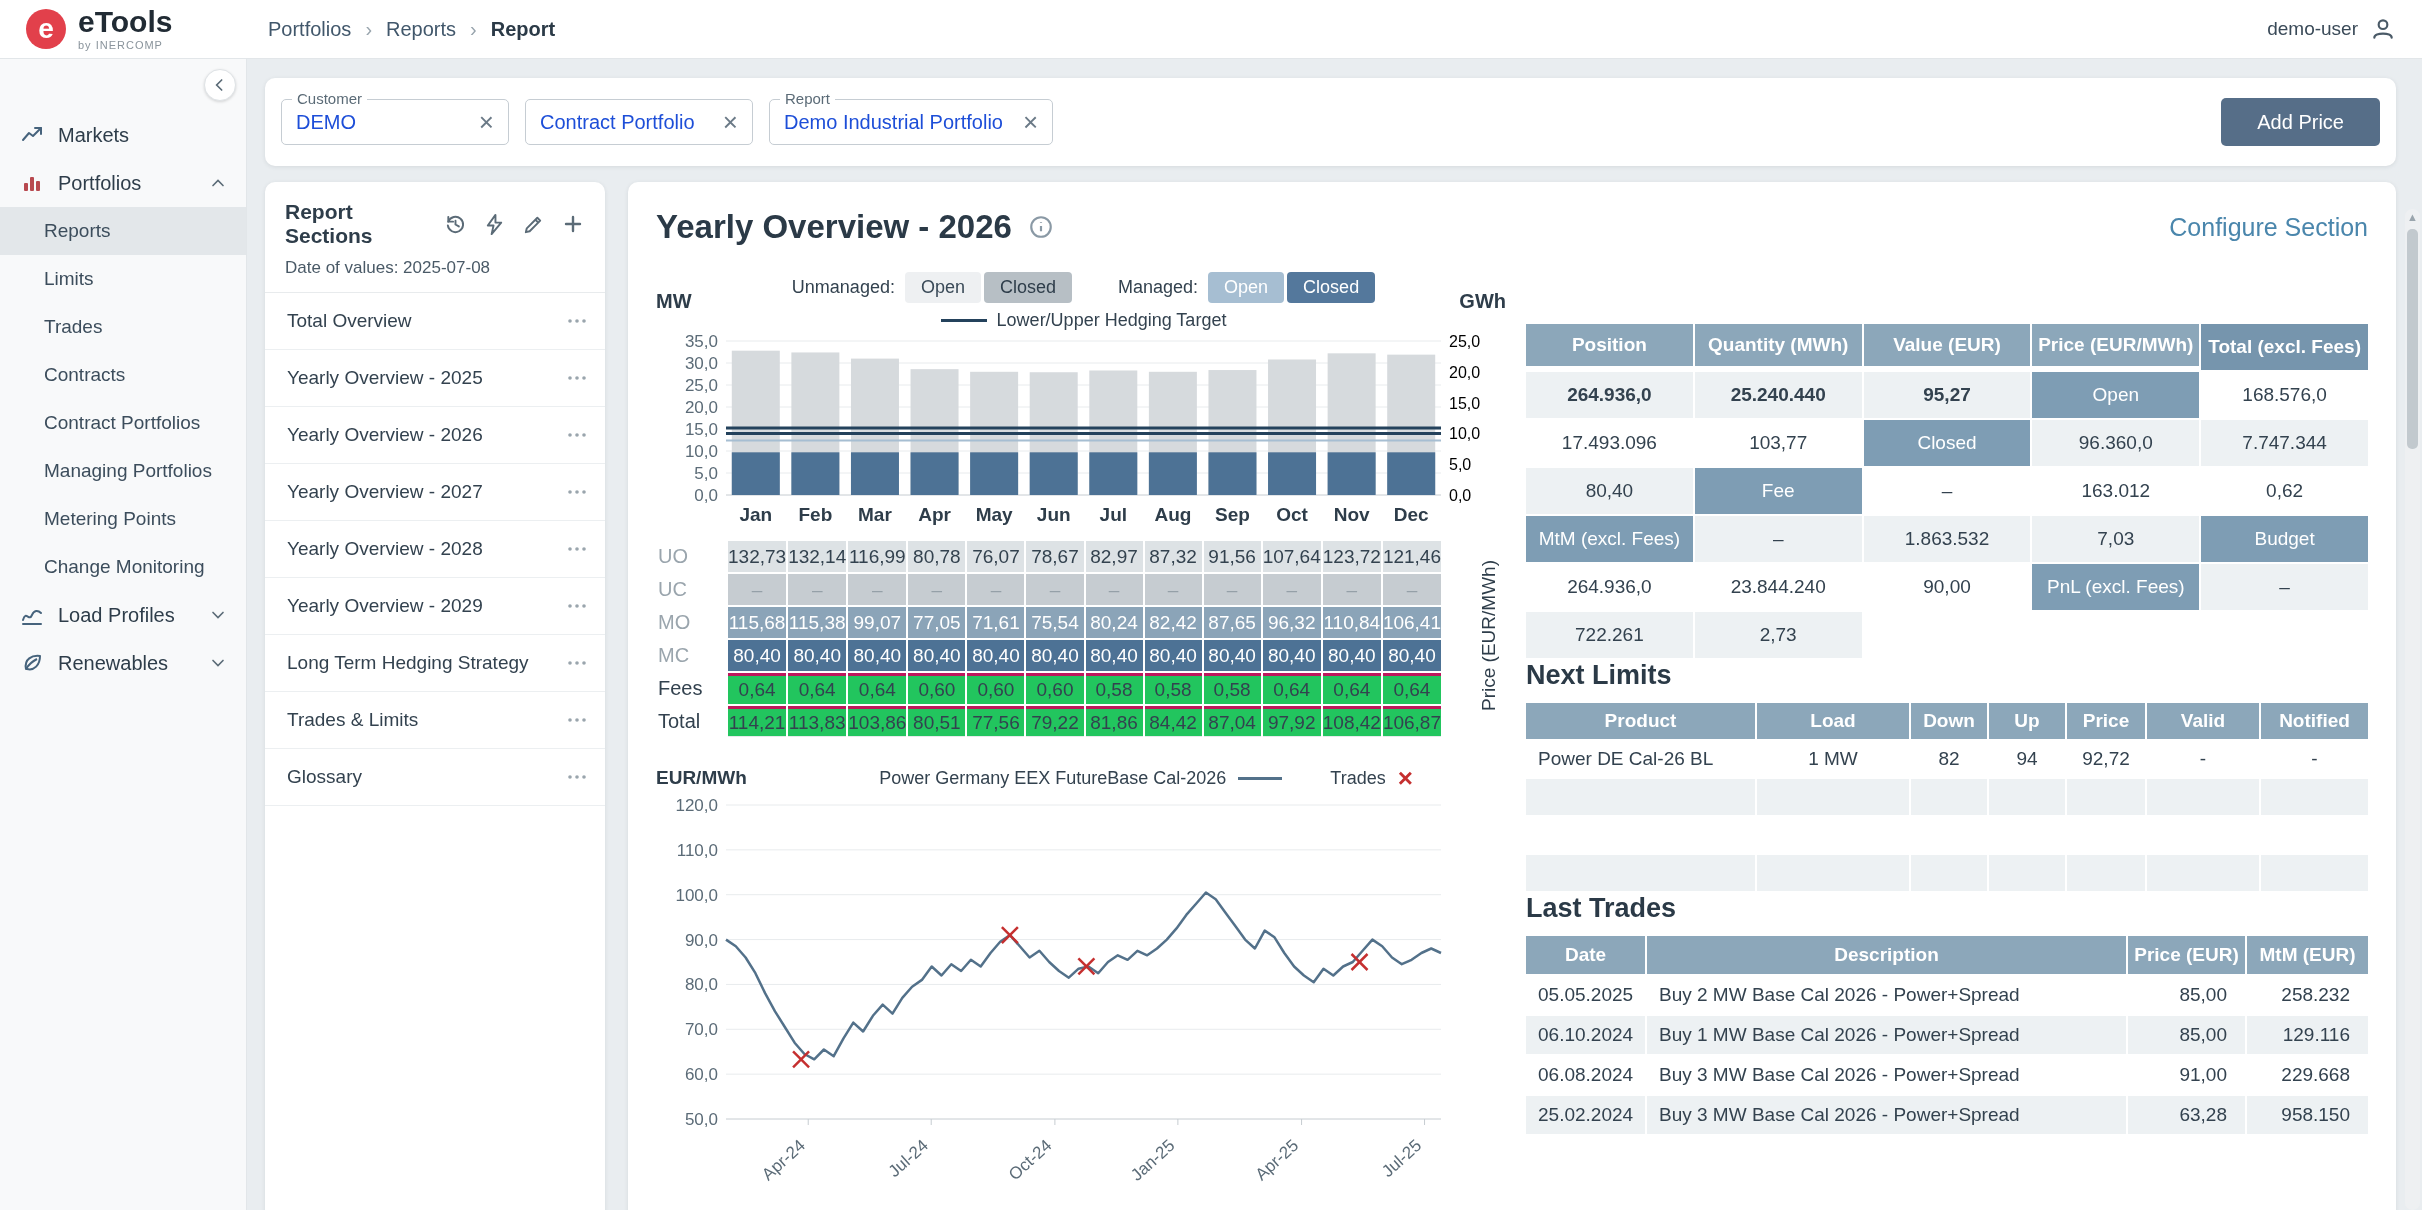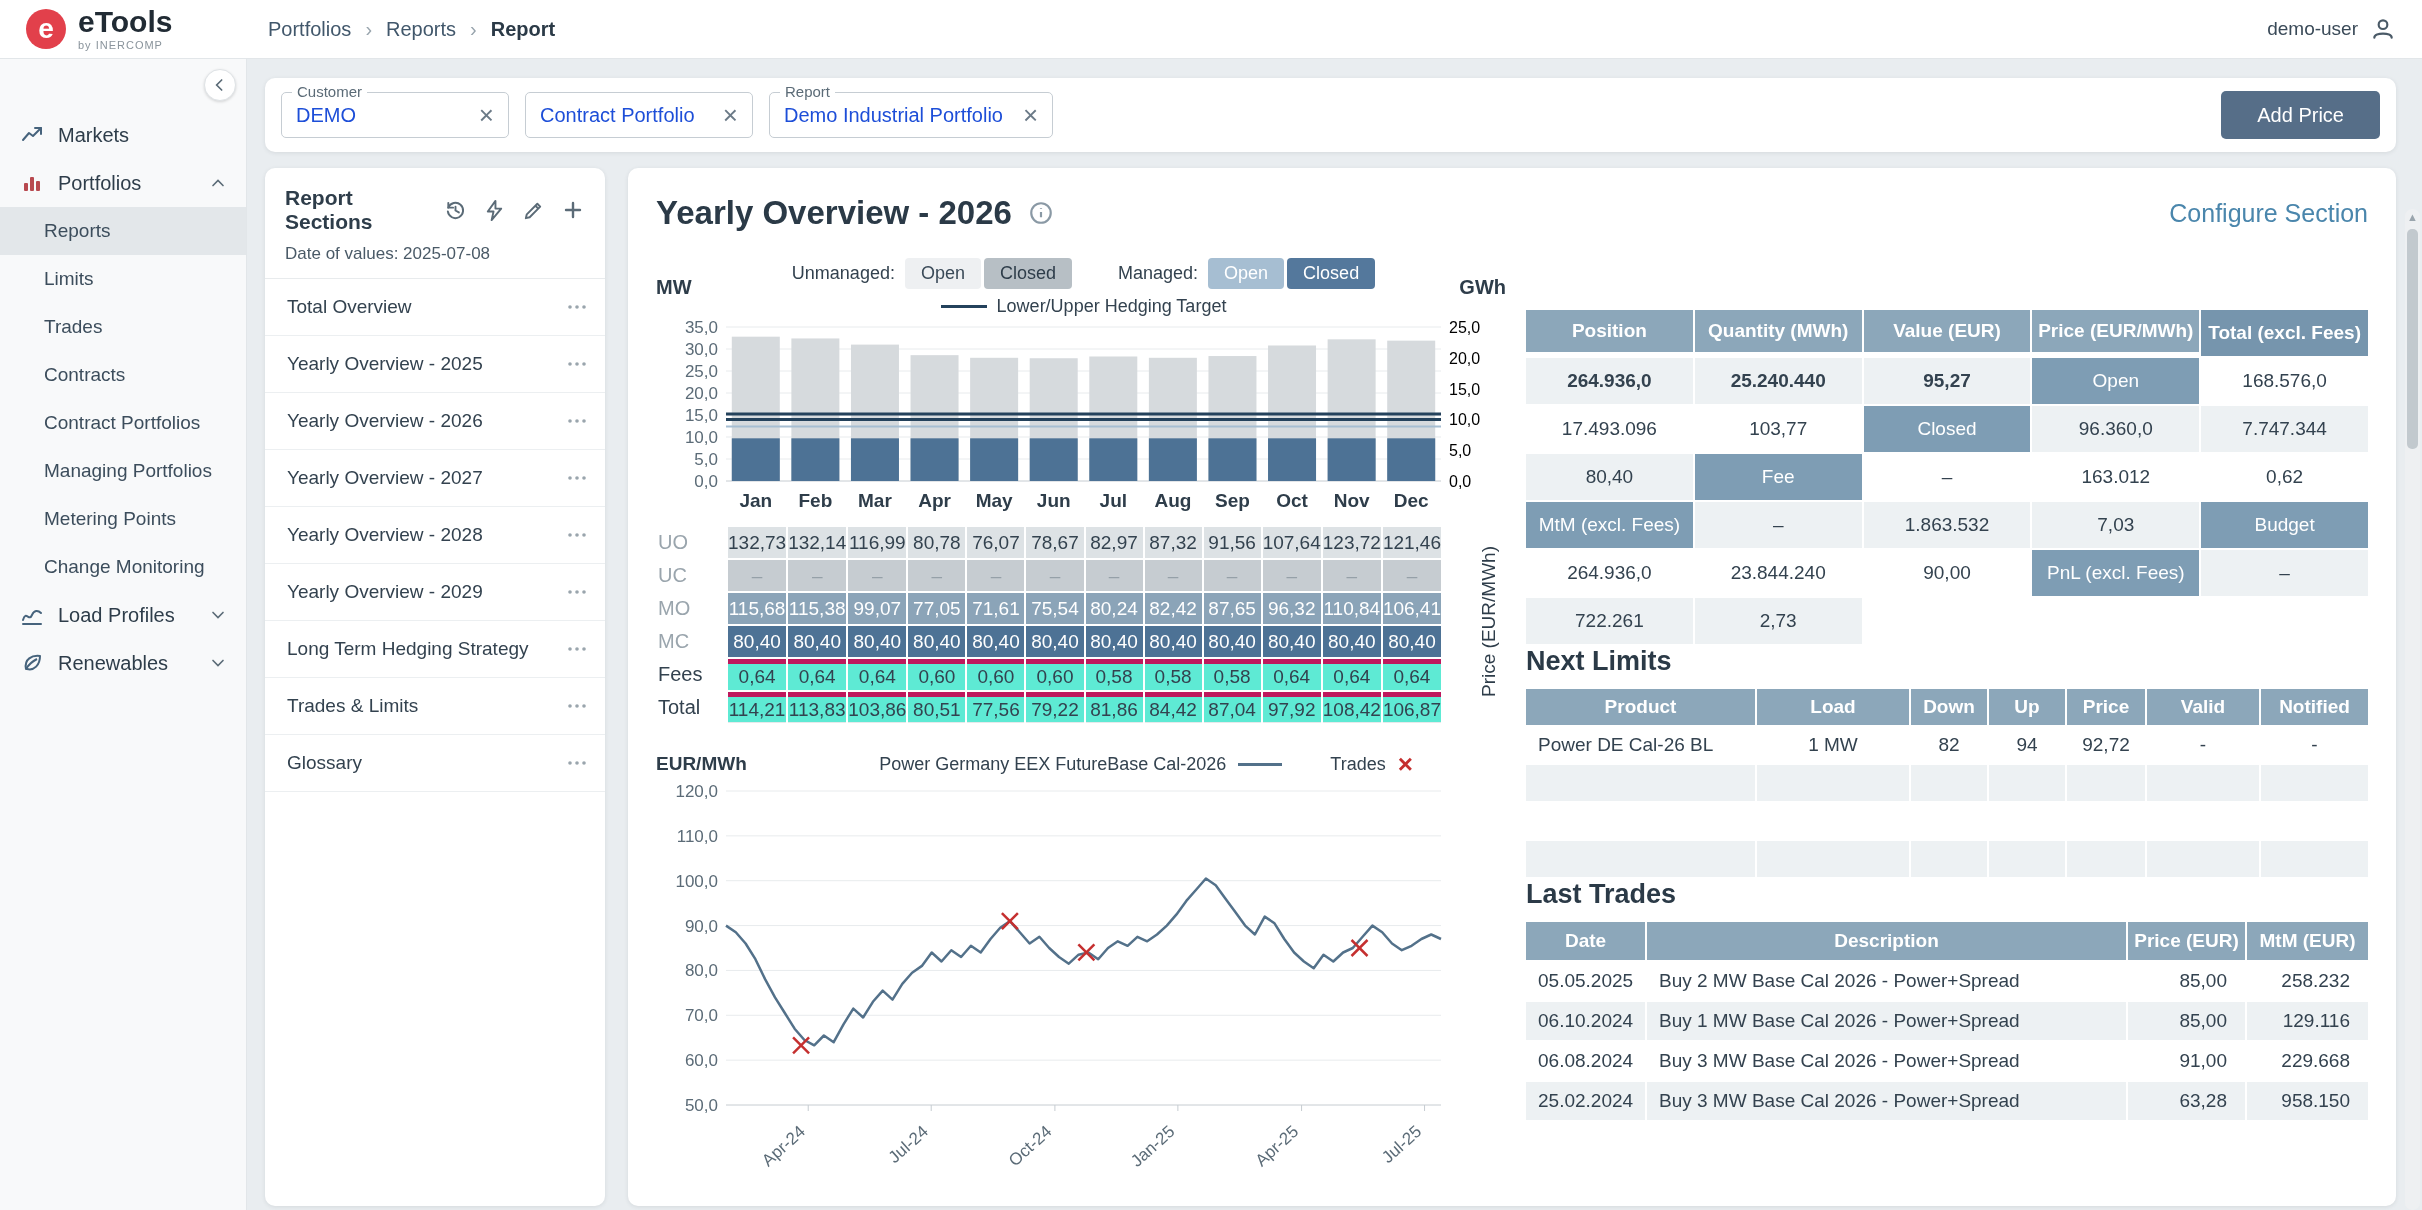--- a/index.html
+++ b/index.html
@@ -27,21 +27,21 @@
   .nav-sub{height:48px;display:flex;align-items:center;padding-left:44px;font-size:19px;color:#3c4d5c;cursor:pointer}
   .nav-sub.selected{background:#e3e7ea}
   .icn{display:inline-flex}
   .icn svg{display:block}
   .chev{margin-left:auto}
 
   
   .content{flex:1;position:relative;padding:19px 26px 0 18px}
   .card{background:#fff;border-radius:10px;box-shadow:0 1px 4px rgba(35,48,59,.10)}
 
-  .filter-card{height:74px;display:flex;align-items:center;padding:0 16px;gap:0}
+  .filter-card{height:88px;display:flex;align-items:center;padding:0 16px;gap:0}
   .chip{position:relative;height:46px;border:1px solid #c6cdd3;border-radius:5px;display:flex;align-items:center;padding:0 14px;gap:20px;min-width:228px}
   .chip-label{position:absolute;top:-10px;left:10px;background:#fff;font-size:15px;color:#5b6b77;padding:0 5px}
   .chip-value{font-size:20px;color:#1d4ed8}
   .chip-x{color:#6b7a87;font-size:26px;line-height:1;margin-left:auto;cursor:pointer}
   .add-btn{margin-left:auto;background:#566e88;color:#fff;font-size:20px;border:none;border-radius:5px;height:48px;padding:0 36px;cursor:pointer}
 
   .lower-row{display:flex;gap:23px;margin-top:16px;height:1038px}
 
   
   .sections-card{width:340px;overflow:hidden}
@@ -82,21 +82,21 @@
   
   #monthly-table{display:grid;grid-template-columns:70px repeat(12,1fr);width:785px;gap:2px;margin-top:6px}
   .mt-label{font-size:20px;display:flex;align-items:center;padding-left:2px}
   .mt-label.uo,.mt-label.uc,.mt-label.mo,.mt-label.mc{color:#9aa5ad}
   .mt-label.fees,.mt-label.total{color:#33424f}
   .mt-cell{height:31px;display:flex;align-items:center;justify-content:center;font-size:19px}
   .mt-cell.uo{background:#dde2e5;color:#33424f}
   .mt-cell.uc{background:#c6ccd1;color:#95a0a8}
   .mt-cell.mo{background:#8ba4b8;color:#fff}
   .mt-cell.mc{background:#4d7295;color:#fff}
-  .mt-cell.fees,.mt-cell.total{background:#5eead4;color:#33424f;border-top:5px solid #be185d}
+  .mt-cell.fees,.mt-cell.total{background:#22c55e;color:#33424f;border-top:3px solid #be185d}
   .mt-cell.total{border-bottom:1px solid #e6e9eb}
   .price-label{position:absolute;right:6px;top:300px;writing-mode:vertical-rl;transform:rotate(180deg);font-size:19px;color:#2e3d4a}
 
   
   .lc-head{display:flex;align-items:center;margin-top:28px}
   .lc-unit{font-size:19px;font-weight:bold;width:130px}
   .lc-legend{flex:1;display:flex;align-items:center;justify-content:center;gap:12px;font-size:18px;color:#33424f}
   .lc-sample{width:44px;height:0;border-top:3px solid #53718a}
   .lc-x{color:#c52f2f;font-size:26px;font-weight:bold;line-height:1}
 

